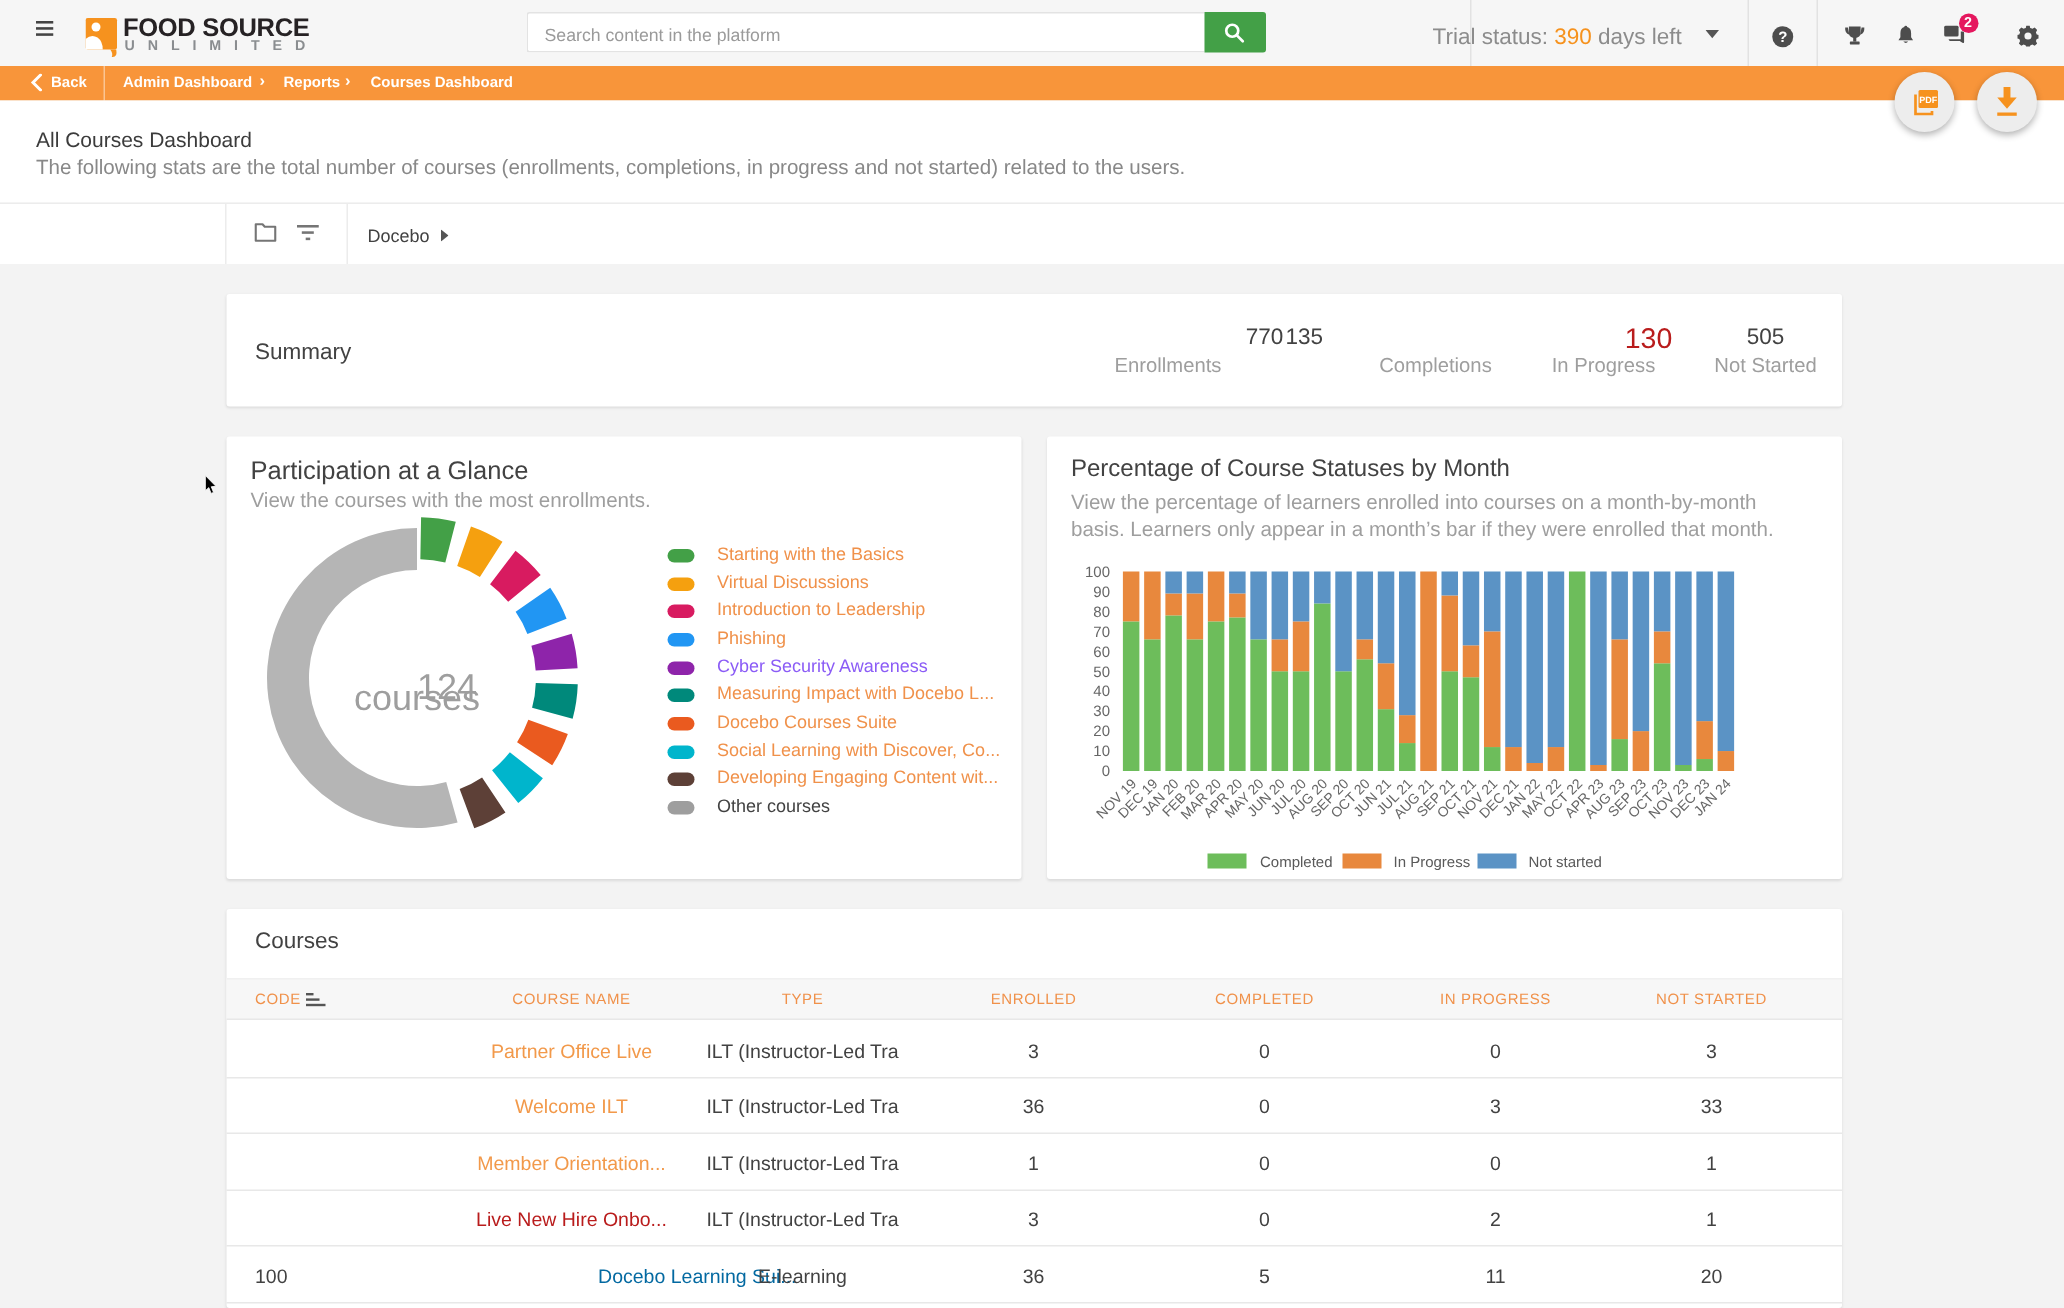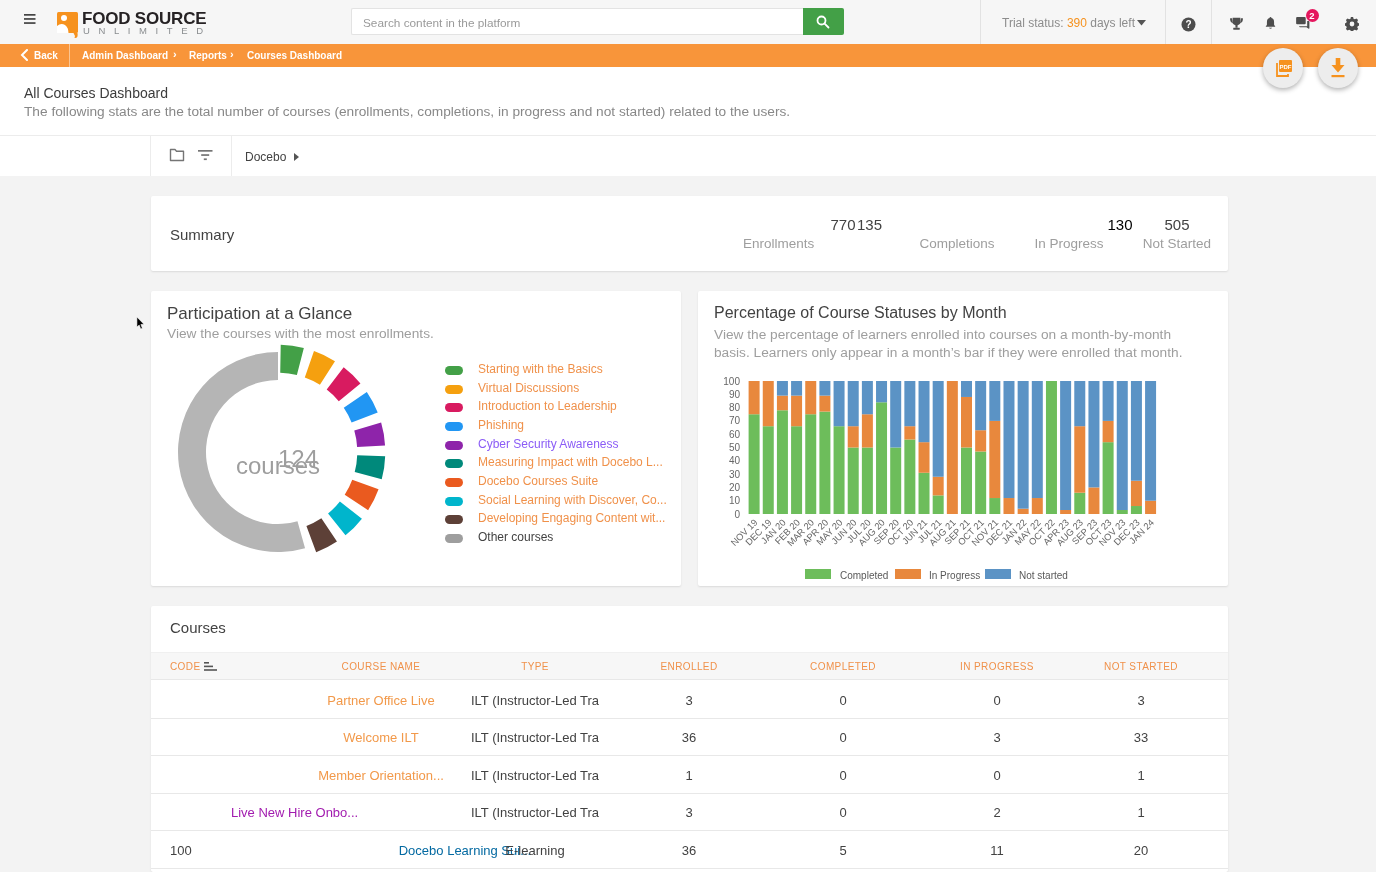--- a/index.html
+++ b/index.html
@@ -17,34 +17,34 @@
   <rect x="0" y="8.2" width="11.5" height="1.7" fill="#444"></rect>
 </svg>
 
 <svg class="abs" style="left:57px;top:11.5px" width="22" height="27" viewBox="0 0 22 27">
   <rect x="0" y="0" width="21" height="21" rx="1.5" fill="#f6921e"></rect>
   <circle cx="7" cy="6" r="3" fill="#fff"></circle>
   <path d="M0 21 L0 14 Q4 10.5 8 13 Q11.5 15.5 11.5 21 Z" fill="#fff"></path>
   <path d="M16.5 21 L20.5 21 Q21.5 26.5 17.5 26 Q18.5 23.5 16.5 21 Z" fill="#f6921e"></path>
 </svg>
 <div class="abs" style="left:82px;top:8.5px;font-size:17px;font-weight:bold;color:#262224;letter-spacing:-0.2px;white-space:nowrap">FOOD SOURCE</div>
-<div class="abs" style="left:83px;top:24.5px;font-size:9.5px;font-weight:normal;color:#8a8d90;letter-spacing:8.6px;white-space:nowrap">UNLIMITED</div>
+<div class="abs" style="left:83px;top:24.5px;font-size:9.5px;font-weight:bold;color:#8a8d90;letter-spacing:8.6px;white-space:nowrap">UNLIMITED</div>
 
 <div class="abs" style="left:351px;top:8px;width:452px;height:27px;background:#fff;border:1px solid #e3e3e3;border-right:none;border-radius:2px 0 0 2px"></div>
 <div class="abs" style="left:363px;top:15.5px;font-size:11.8px;color:#9a9a9a">Search content in the platform</div>
 <div class="abs" style="left:803px;top:8px;width:41px;height:27px;background:#43a047;border-radius:0 2px 2px 0"></div>
 <svg class="abs" style="left:816px;top:15px" width="14" height="14" viewBox="0 0 14 14">
   <circle cx="5.5" cy="5.5" r="4" fill="none" stroke="#fff" stroke-width="1.8"></circle>
   <line x1="8.6" y1="8.6" x2="12.5" y2="12.5" stroke="#fff" stroke-width="1.8" stroke-linecap="round"></line>
 </svg>
 
 <div class="abs" style="left:980px;top:0;width:1px;height:44px;background:#e2e2e2"></div>
 <div class="abs" style="left:1165px;top:0;width:1px;height:44px;background:#e2e2e2"></div>
 <div class="abs" style="left:1211px;top:0;width:1px;height:44px;background:#e2e2e2"></div>
-<div class="abs" style="left:1002px;top:16px;font-size:12px;color:#8c8c8c;white-space:nowrap">Trial status: <span style="color:#f6921e">390</span> days left</div>
+<div class="abs" style="left:955px;top:16px;font-size:15px;color:#8c8c8c;white-space:nowrap">Trial status: <span style="color:#f6921e">390</span> days left</div>
 <svg class="abs" style="left:1137px;top:20px" width="9" height="6" viewBox="0 0 9 6">
     <path d="M0 0 L9 0 L4.5 5.5 Z" fill="#555"></path>
   </svg>
 
 <svg class="abs" style="left:1181px;top:16.5px" width="15" height="15" viewBox="0 0 15 15">
   <circle cx="7.5" cy="7.5" r="7" fill="#4d4d4d"></circle>
   <text x="7.5" y="11" text-anchor="middle" font-size="10" font-weight="bold" fill="#fff">?</text>
 </svg>
 <svg class="abs" style="left:1228.5px;top:17px" width="15" height="13" viewBox="0 0 22 20">
   <path d="M5 1 L17 1 L17 8 Q17 12 11 13 Q5 12 5 8 Z" fill="#4d4d4d"></path>
@@ -116,21 +116,21 @@
 <svg class="abs" style="left:135.5px;top:316.5px" width="9" height="13" viewBox="0 0 12 18">
   <path d="M1 0 L1 14 L4.2 11.2 L6.3 16.5 L8.6 15.6 L6.5 10.4 L10.8 10 Z" fill="#000" stroke="#fff" stroke-width="0.8"></path>
 </svg>
 
 <div class="card" style="left:151px;top:196px;width:1077px;height:75px"></div>
 <div class="abs" style="left:170px;top:226px;font-size:15px;color:#424242">Summary</div>
 <div class="abs" style="left:743px;top:216px;width:200px;text-align:center;font-size:15px;color:#424242">770</div>
 <div class="abs" style="left:743px;top:236px;width:200px;text-align:left;font-size:13.5px;color:#9e9e9e">Enrollments</div>
 <div class="abs" style="left:857px;top:216px;width:200px;text-align:left;font-size:15px;color:#424242">135</div>
 <div class="abs" style="left:857px;top:236px;width:200px;text-align:center;font-size:13.5px;color:#9e9e9e">Completions</div>
-<div class="abs" style="left:1020px;top:216px;width:200px;text-align:center;font-size:15px;color:#000000">130</div>
+<div class="abs" style="left:999px;top:216px;width:200px;text-align:center;font-size:19px;color:#b91c1c">130</div>
 <div class="abs" style="left:969px;top:236px;width:200px;text-align:center;font-size:13.5px;color:#9e9e9e">In Progress</div>
 <div class="abs" style="left:1077px;top:216px;width:200px;text-align:center;font-size:15px;color:#424242">505</div>
 <div class="abs" style="left:1077px;top:236px;width:200px;text-align:center;font-size:13.5px;color:#9e9e9e">Not Started</div>
 
 <div class="card" style="left:151px;top:291px;width:530px;height:295px"></div>
 <div class="abs" style="left:167px;top:304px;font-size:17px;color:#424242">Participation at a Glance</div>
 <div class="abs" style="left:167px;top:326px;font-size:13.7px;color:#9e9e9e">View the courses with the most enrollments.</div>
 <svg class="abs" style="left:151px;top:291px" width="530" height="295" viewBox="151 291 530 295">
     <path d="M305.06 548.27 A100.00 100.00 0 1 1 278.00 352.00 L278.00 380.00 A72.00 72.00 0 1 0 297.48 521.31 Z" fill="#b5b5b5"></path>
     <path d="M280.72 344.78 A100.00 100.00 0 0 1 303.85 347.91 L296.88 375.03 A72.00 72.00 0 0 0 280.23 372.78 Z" fill="#43a047"></path>
@@ -318,21 +318,21 @@
 <div style="position:absolute;left:847px;top:730.0px;width:300px;text-align:center;font-size:13px;color:#424242;white-space:nowrap">3</div>
 <div style="position:absolute;left:991px;top:730.0px;width:300px;text-align:center;font-size:13px;color:#424242;white-space:nowrap">33</div>
 <div style="position:absolute;left:151px;top:792.8px;width:1077px;height:1px;background:#e8e8e8"></div>
 <div style="position:absolute;left:231px;top:767.5px;width:300px;text-align:center;font-size:13px;color:#f2994a;white-space:nowrap">Member Orientation...</div>
 <div style="position:absolute;left:385px;top:767.5px;width:300px;text-align:center;font-size:13px;color:#424242;white-space:nowrap">ILT (Instructor-Led Tra</div>
 <div style="position:absolute;left:539px;top:767.5px;width:300px;text-align:center;font-size:13px;color:#424242;white-space:nowrap">1</div>
 <div style="position:absolute;left:693px;top:767.5px;width:300px;text-align:center;font-size:13px;color:#424242;white-space:nowrap">0</div>
 <div style="position:absolute;left:847px;top:767.5px;width:300px;text-align:center;font-size:13px;color:#424242;white-space:nowrap">0</div>
 <div style="position:absolute;left:991px;top:767.5px;width:300px;text-align:center;font-size:13px;color:#424242;white-space:nowrap">1</div>
 <div style="position:absolute;left:151px;top:830.3px;width:1077px;height:1px;background:#e8e8e8"></div>
-<div style="position:absolute;left:231px;top:805.0px;width:300px;text-align:left;font-size:13px;color:#a21caf;white-space:nowrap">Live New Hire Onbo...</div>
+<div style="position:absolute;left:231px;top:805.0px;width:300px;text-align:center;font-size:13px;color:#b91c1c;white-space:nowrap">Live New Hire Onbo...</div>
 <div style="position:absolute;left:385px;top:805.0px;width:300px;text-align:center;font-size:13px;color:#424242;white-space:nowrap">ILT (Instructor-Led Tra</div>
 <div style="position:absolute;left:539px;top:805.0px;width:300px;text-align:center;font-size:13px;color:#424242;white-space:nowrap">3</div>
 <div style="position:absolute;left:693px;top:805.0px;width:300px;text-align:center;font-size:13px;color:#424242;white-space:nowrap">0</div>
 <div style="position:absolute;left:847px;top:805.0px;width:300px;text-align:center;font-size:13px;color:#424242;white-space:nowrap">2</div>
 <div style="position:absolute;left:991px;top:805.0px;width:300px;text-align:center;font-size:13px;color:#424242;white-space:nowrap">1</div>
 <div style="position:absolute;left:151px;top:867.8px;width:1077px;height:1px;background:#e8e8e8"></div>
 <div style="position:absolute;left:170px;top:842.5px;font-size:13px;color:#424242">100</div>
 <div style="position:absolute;left:231px;top:842.5px;width:300px;text-align:right;font-size:13px;color:#0369a1;white-space:nowrap">Docebo Learning Sui...</div>
 <div style="position:absolute;left:385px;top:842.5px;width:300px;text-align:center;font-size:13px;color:#424242;white-space:nowrap">E-learning</div>
 <div style="position:absolute;left:539px;top:842.5px;width:300px;text-align:center;font-size:13px;color:#424242;white-space:nowrap">36</div>

